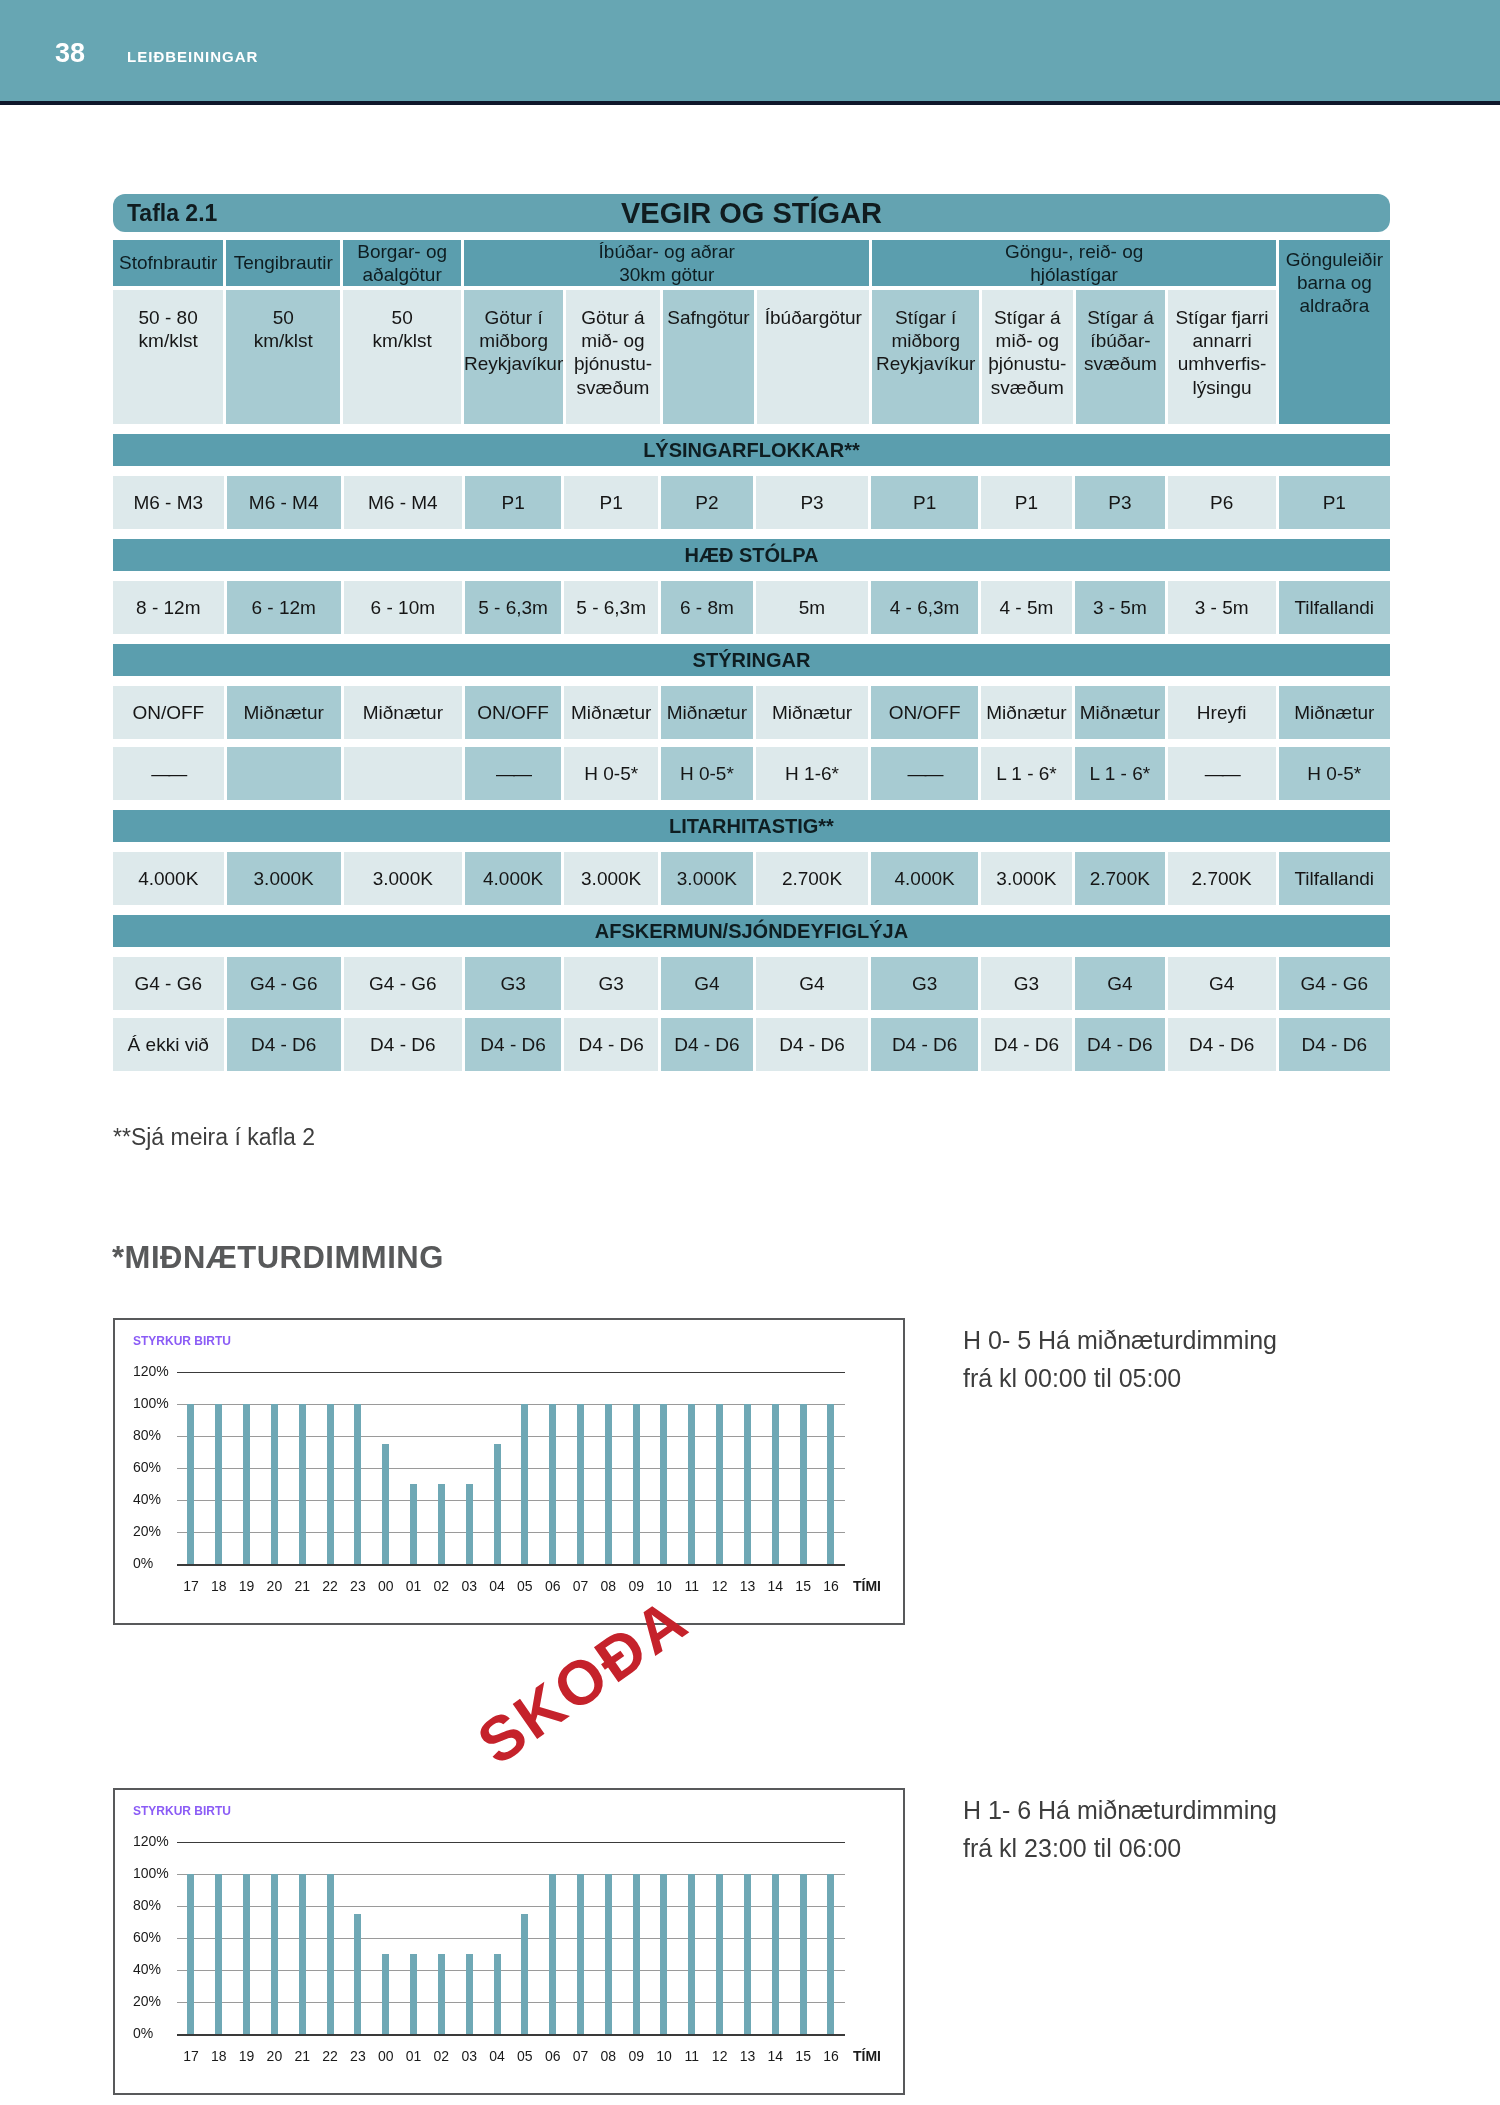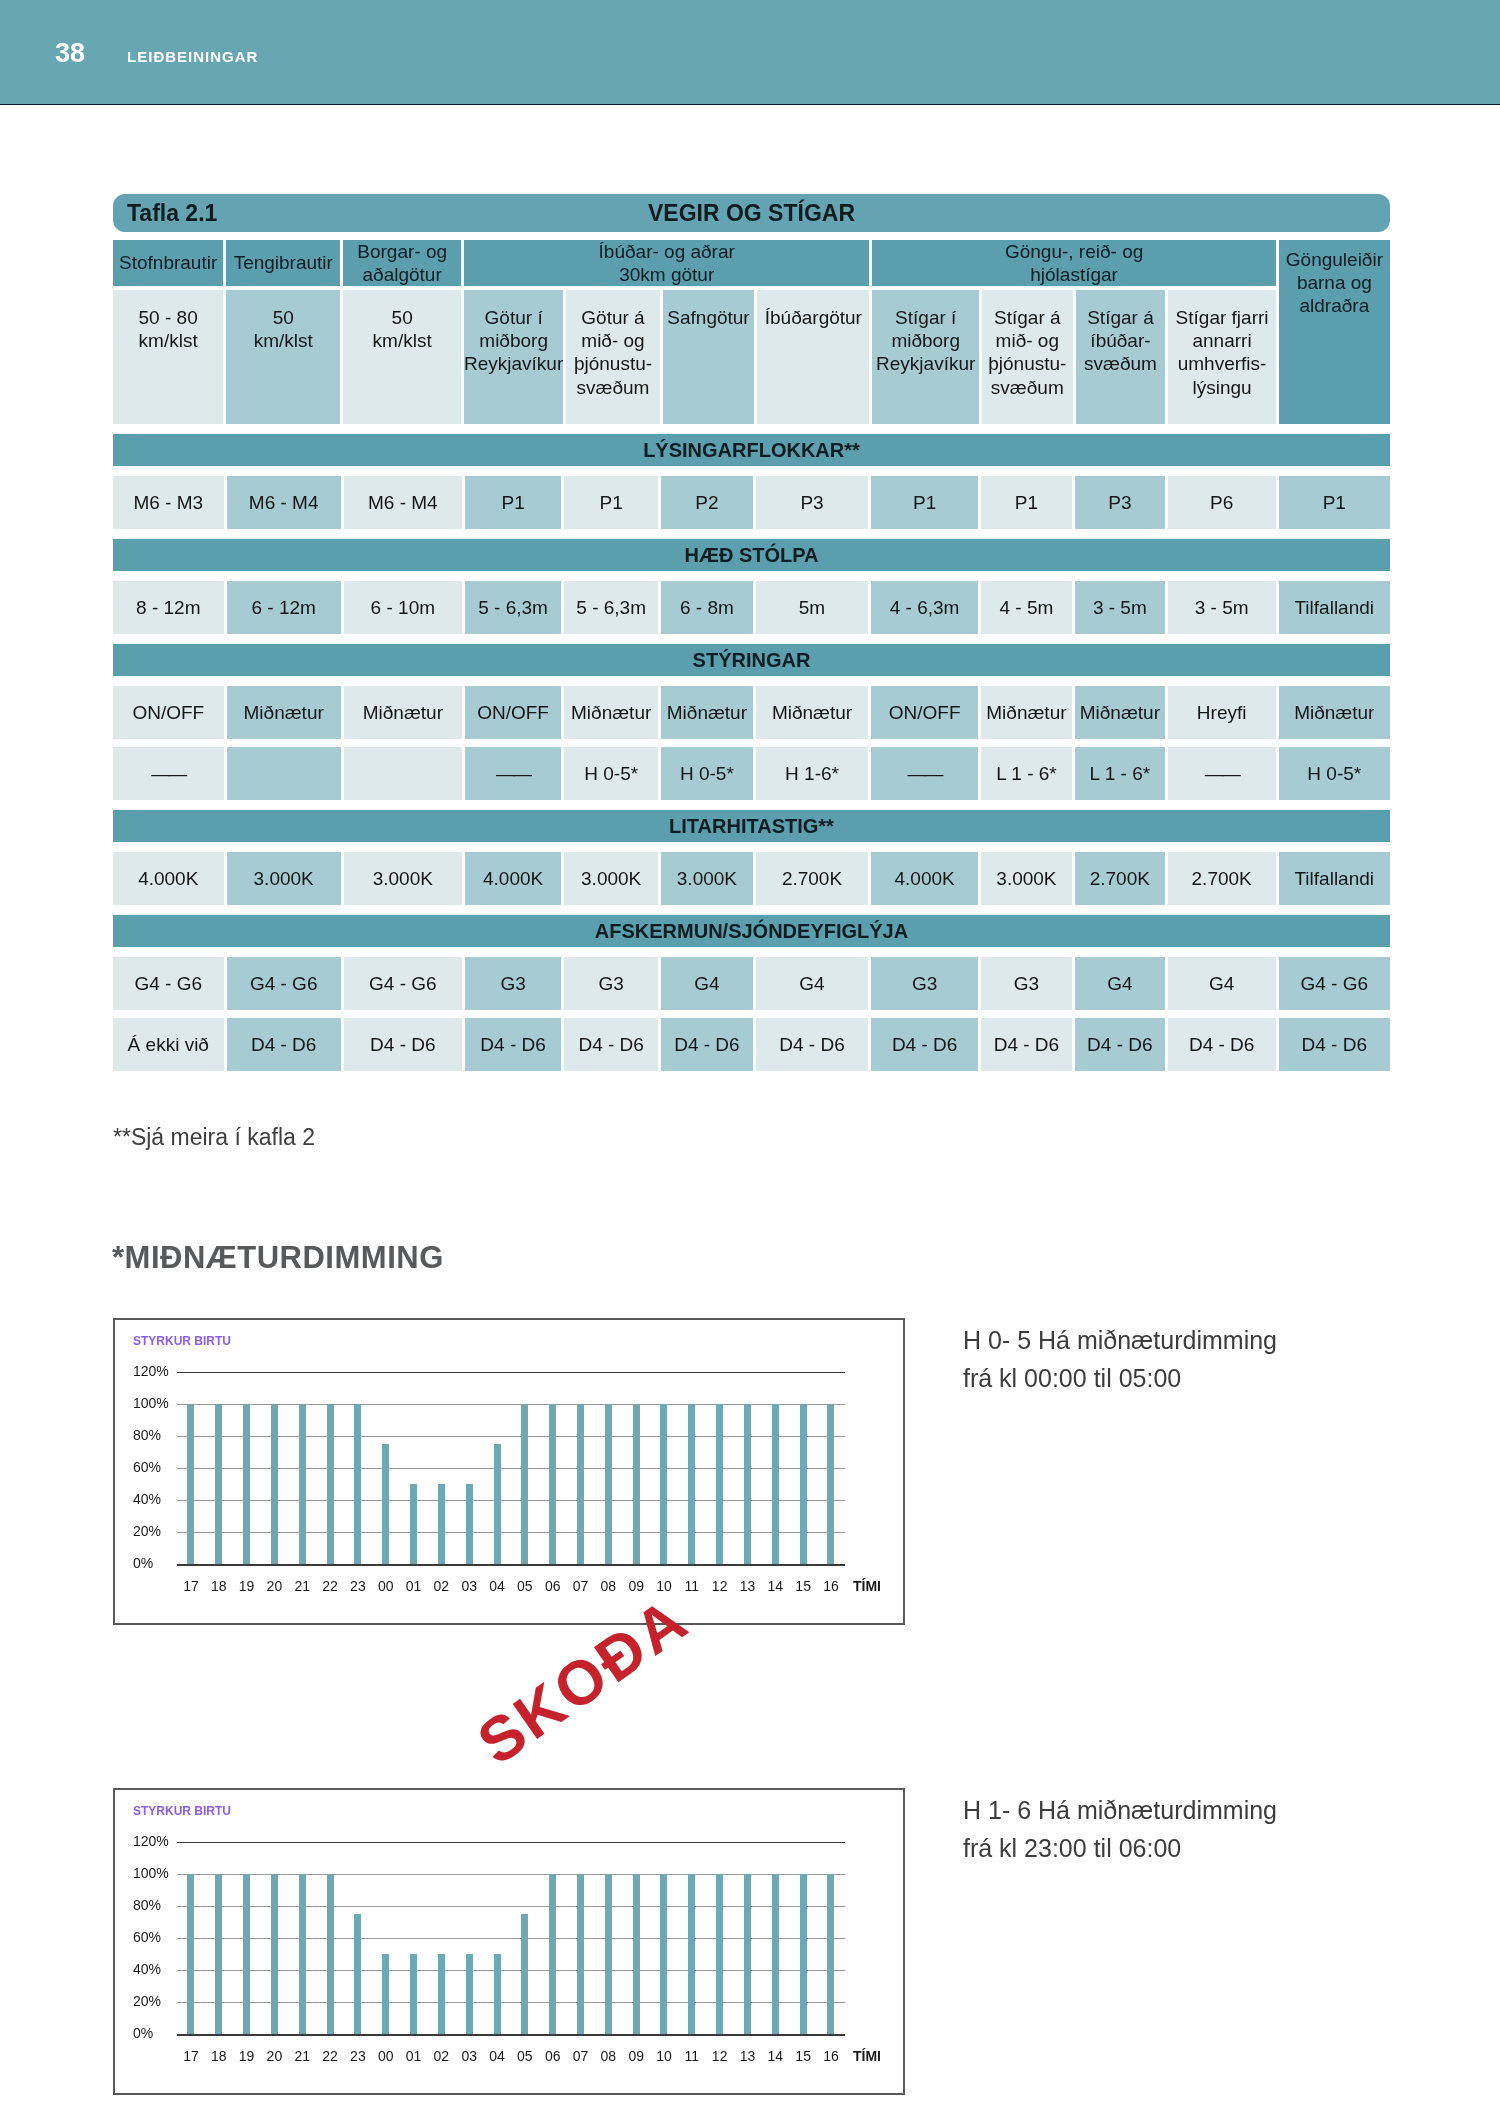--- a/index.html
+++ b/index.html
@@ -4,34 +4,34 @@
 <style>
   html,body{margin:0;padding:0;}
   body{
     width:1500px;height:2105px;position:relative;background:#ffffff;
     font-family:"Liberation Sans","DejaVu Sans",sans-serif;color:#161616;
     overflow:hidden;
   }
   
   .top-banner{
     position:absolute;left:0;top:0;width:1500px;height:105px;
-    background:#67a6b3;border-bottom:1px solid #0f172a;
+    background:#67a6b3;border-bottom:4px solid #0f172a;
     display:flex;align-items:baseline;box-sizing:border-box;padding-top:38px;
   }
   .page-num{color:#fff;font-weight:bold;font-size:27px;margin-left:55px;}
   .page-head{color:#fff;font-weight:bold;font-size:15px;letter-spacing:1px;margin-left:42px;}
 
   
   .tbl{position:absolute;left:113px;top:194px;width:1277px;
     --cols:1.18fr 1.22fr 1.26fr 1.03fr 1fr 0.98fr 1.2fr 1.14fr 0.97fr 0.96fr 1.15fr 1.19fr;}
   .tbl-title{position:relative;height:38px;background:#64a3b1;margin-bottom:8px;border-radius:12px;}
   .tbl-title .tleft{position:absolute;left:14px;top:0;height:38px;display:flex;align-items:center;
     font-weight:bold;font-size:23px;color:#101c1f;}
   .tbl-title .tcenter{position:absolute;left:0;right:0;top:0;height:38px;display:flex;
-    align-items:center;justify-content:center;font-weight:bold;font-size:23px;color:#101c1f;}
+    align-items:center;justify-content:center;font-weight:bold;font-size:29px;color:#101c1f;}
   .hdr-grid{display:grid;grid-template-columns:var(--cols);grid-template-rows:46px 134px;
     gap:4px 3px;margin-bottom:10px;}
   .cell{white-space:pre-line;text-align:center;font-size:19px;line-height:1.22;box-sizing:border-box;}
   .hdr-cell{background:#5b9eae;color:#0e1d21;display:flex;align-items:center;justify-content:center;
     grid-row:1;padding:2px 3px;}
   .hdr-tall{grid-row:1 / span 2;align-items:flex-start;padding-top:8px;}
   .sub-cell{grid-row:2;display:flex;align-items:flex-start;justify-content:center;padding-top:16px;}
   .shade-light{background:#dde9eb;}
   .shade-mid{background:#a7cbd2;}
   .sec-bar{height:32px;background:#5b9eae;color:#0e1d21;font-weight:bold;font-size:20px;

